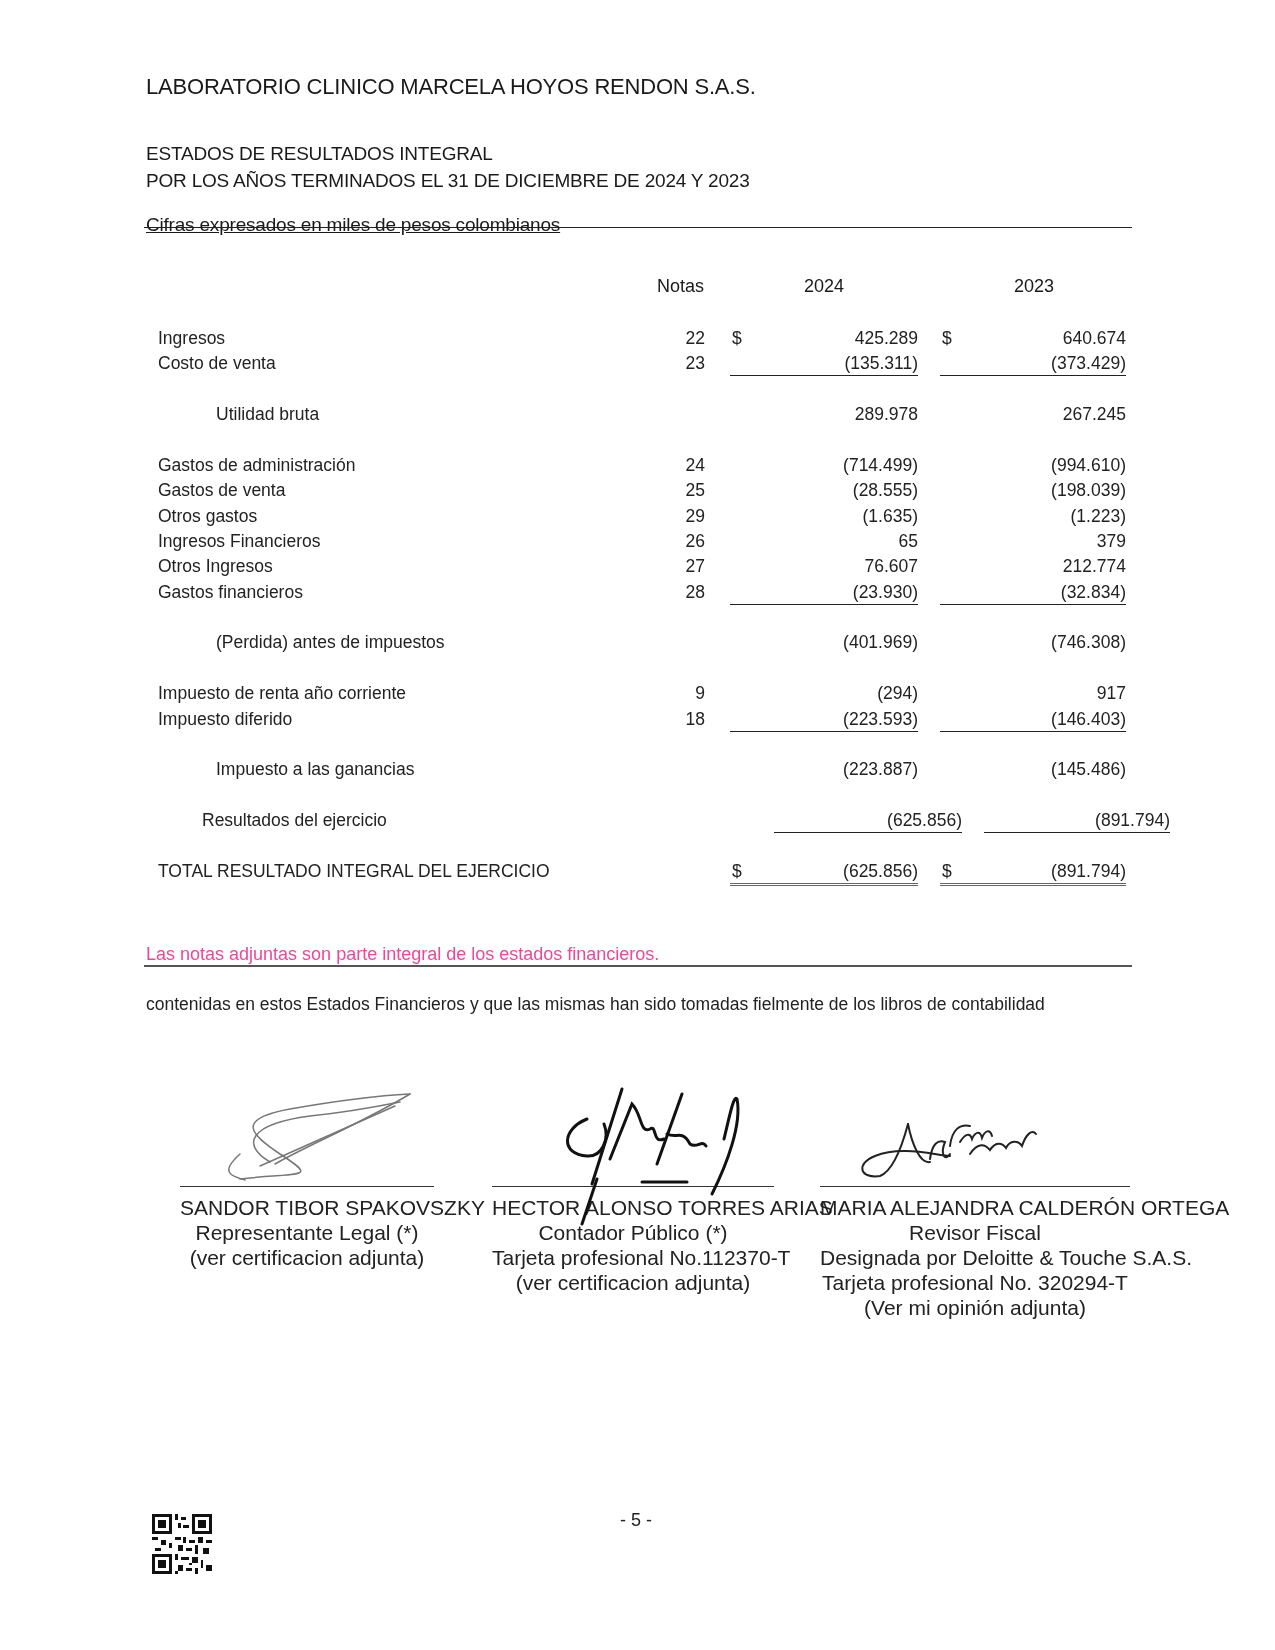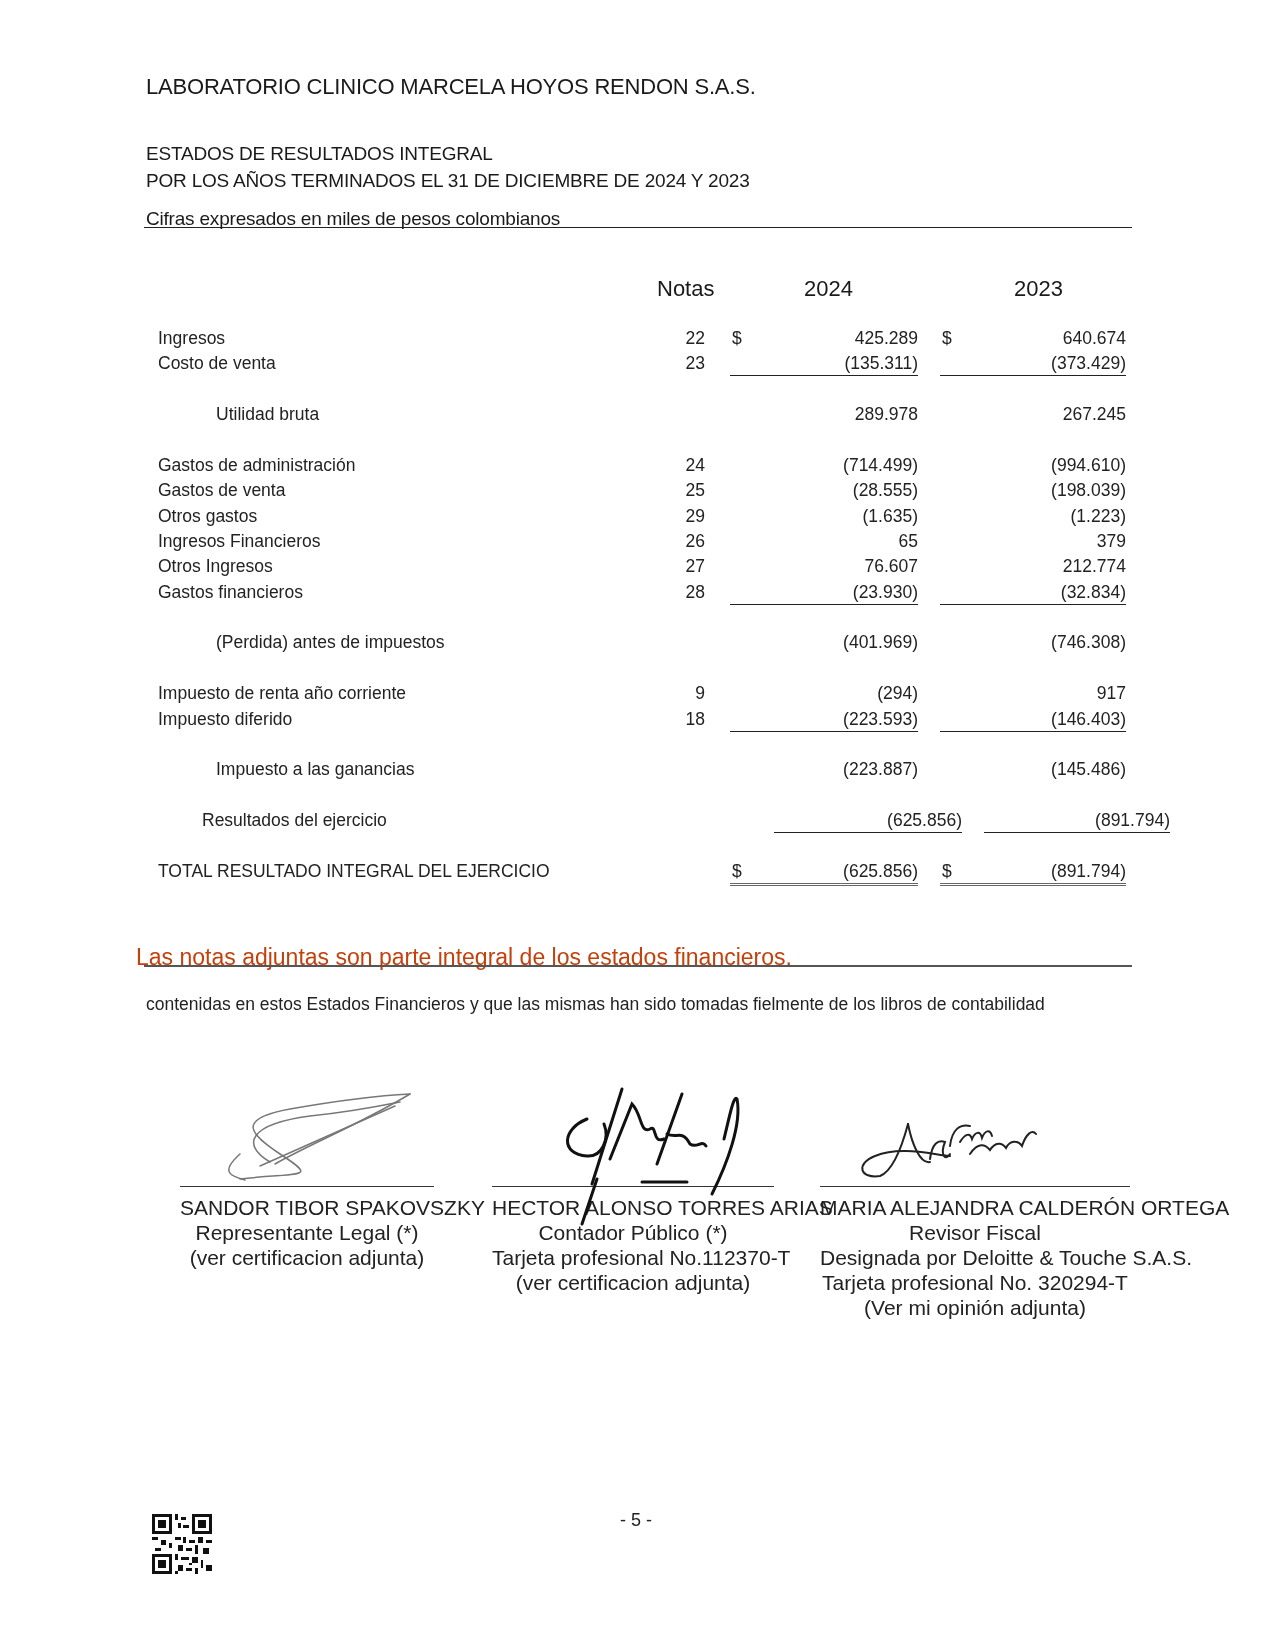--- a/index.html
+++ b/index.html
@@ -7,53 +7,53 @@
     width: 1275px; height: 1650px; position: relative; overflow: hidden;
     font-family: "Liberation Sans", "DejaVu Sans", sans-serif;
     color: #1a1a1a;
   }
   .abs { position: absolute; white-space: nowrap; }
   .title { left: 146px; top: 74px; font-size: 22px; letter-spacing: -0.2px; }
   .sub { left: 146px; font-size: 19px; letter-spacing: -0.2px; }
   .rule { position: absolute; left: 144px; width: 988px; border-top: 1.5px solid #222; height: 0; }
   .rule.gray { border-top: 2px solid #555; }
 
-  .hdr { font-size: 22px; top: 276px; }
+  .hdr { font-size: 18px; top: 276px; }
   .row { position: absolute; left: 0; width: 1275px; height: 24px; font-size: 17.5px; color: #222; }
   .row .label { position: absolute; left: 158px; top: 0; white-space: nowrap; }
   .row.indent .label { left: 216px; }
   .row .nota { position: absolute; left: 640px; width: 65px; text-align: right; top: 0; }
   .row .cell { position: absolute; top: 0; height: 22px; }
   .row .c24 { left: 730px; width: 188px; }
   .row .c23 { left: 940px; width: 186px; }
   .row .cur { position: absolute; left: 2px; top: 0; }
   .row .val { position: absolute; right: 0; top: 0; }
   .row .cell.ul { border-bottom: 1.3px solid #222; }
   .row .cell.dul { border-bottom: 3px double #666; }
 
-  .footnote { left: 136px; font-size: 23px; color: #c2410c; }
+  .footnote { left: 146px; font-size: 18px; color: #ec4899; }
   .cert { left: 146px; font-size: 17.5px; color: #222; line-height: 25px; white-space: normal; width: 1000px; }
 
   .sig-block { position: absolute; top: 1084px; text-align: center; }
   .sig-area { position: relative; height: 102px; }
   .sig-line { border-top: 1.2px solid #333; height: 0; }
   .sig-text { font-size: 21px; line-height: 25px; color: #222; padding-top: 8px; }
   .sig-text div { white-space: nowrap; }
   .sig-svg { position: absolute; left: 0; top: 0; }
 
   .qr { position: absolute; left: 152px; top: 1514px; width: 60px; height: 60px; }
   .page-num { left: 620px; top: 1510px; font-size: 18px; color: #222; }
 </style>
 </head>
 <body>
 
 <div class="abs title">LABORATORIO CLINICO MARCELA HOYOS RENDON S.A.S.</div>
 <div class="abs sub" style="top:143px;">ESTADOS DE RESULTADOS INTEGRAL</div>
 <div class="abs sub" style="top:170px;">POR LOS AÑOS TERMINADOS EL 31 DE DICIEMBRE DE 2024 Y 2023</div>
-<div class="abs sub" style="top:208px;">Cifras expresados en miles de pesos colombianos</div>
+<div class="abs sub" style="top:214px;text-decoration:underline;">Cifras expresados en miles de pesos colombianos</div>
 <div class="rule" style="top:227px;"></div>
 
 <div class="abs hdr" style="left:657px;">Notas</div>
 <div class="abs hdr" style="left:804px;">2024</div>
 <div class="abs hdr" style="left:1014px;">2023</div>
 
 <div>
 
   <div class="row" style="top:328px;">
     <span class="label">Ingresos</span>

